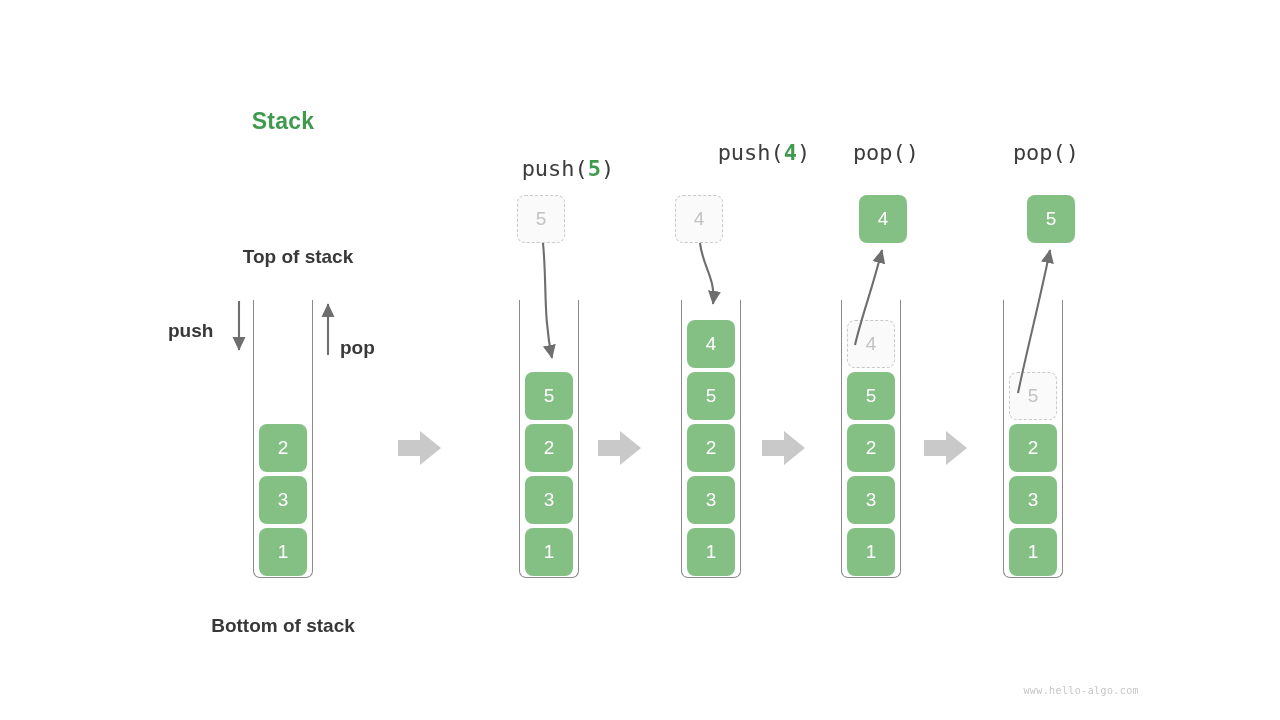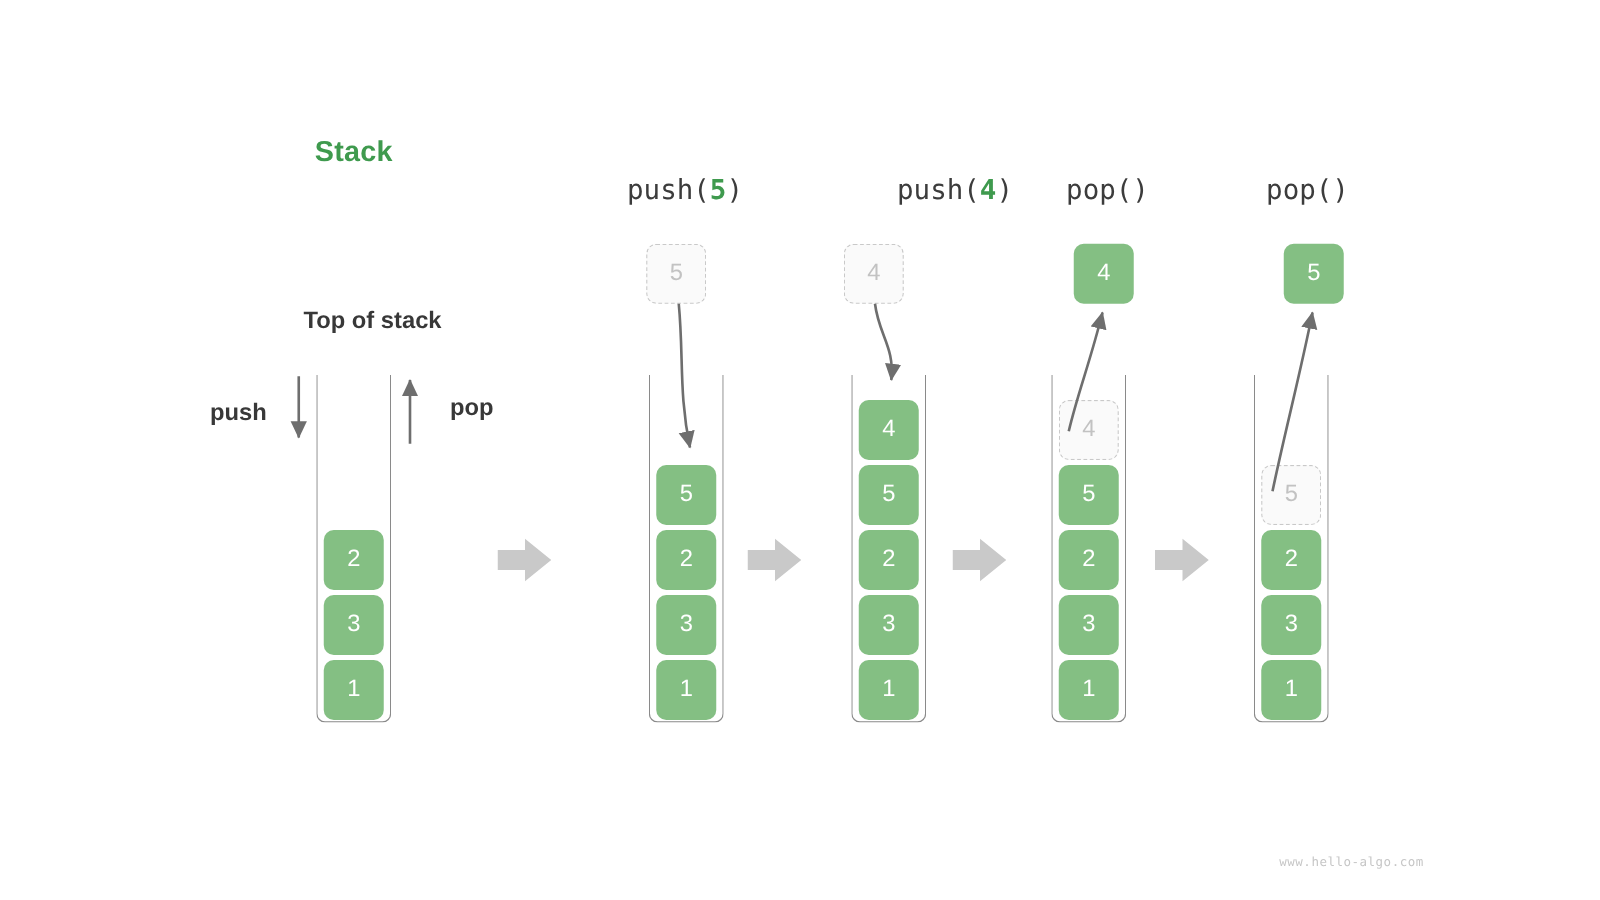--- a/index.html
+++ b/index.html
@@ -48,25 +48,24 @@
   }
   .label-push {
     position: absolute;
     left: 168px; top: 320px;
     font-size: 19px;
     font-weight: bold;
     color: #383838;
   }
   .label-pop {
     position: absolute;
-    left: 340px; top: 316px;
-    font-size: 19px;
-    font-weight: bold;
-    color: #383838;
-    margin-left: 20px;
+    left: 340px; top: 337px;
+    font-size: 19px;
+    font-weight: bold;
+    color: #383838;
   }
 
   
   .op-label {
     position: absolute;
     top: 140px;
     width: 160px;
     text-align: center;
     font-family: "DejaVu Sans Mono", "Liberation Mono", monospace;
     font-size: 22px;
@@ -140,26 +139,27 @@
   }
 </style>
 </head>
 <body>
 
 <div id="canvas">
 
   <div class="title-stack">Stack</div>
 
   <div class="label-top">Top of stack</div>
+  <div class="label-bottom">Bottom of stack</div>
   <div class="label-push">push</div>
   <div class="label-pop">pop</div>
 
   <div class="stack-box" id="stack-initial" style="left:253px; top:300px; height:278px;"></div>
 
-  <div class="op-label" id="cap-0" style="left:468px;">push(<span class="argv">5</span>)</div>
+  <div class="op-label" id="cap-0" style="left:488px;margin-top:16px;">push(<span class="argv">5</span>)</div>
   <div class="op-label" id="cap-1" style="left:684px;">push(<span class="argv">4</span>)</div>
   <div class="op-label" id="cap-2" style="left:806px;">pop()</div>
   <div class="op-label" id="cap-3" style="left:966px;">pop()</div>
 
   <div class="stack-box" style="left:519px; top:300px; height:278px;"></div>
   <div class="stack-box" style="left:681px; top:300px; height:278px;"></div>
   <div class="stack-box" style="left:841px; top:300px; height:278px;"></div>
   <div class="stack-box" style="left:1003px; top:300px; height:278px;"></div>
 
   <div id="cells-layer">

